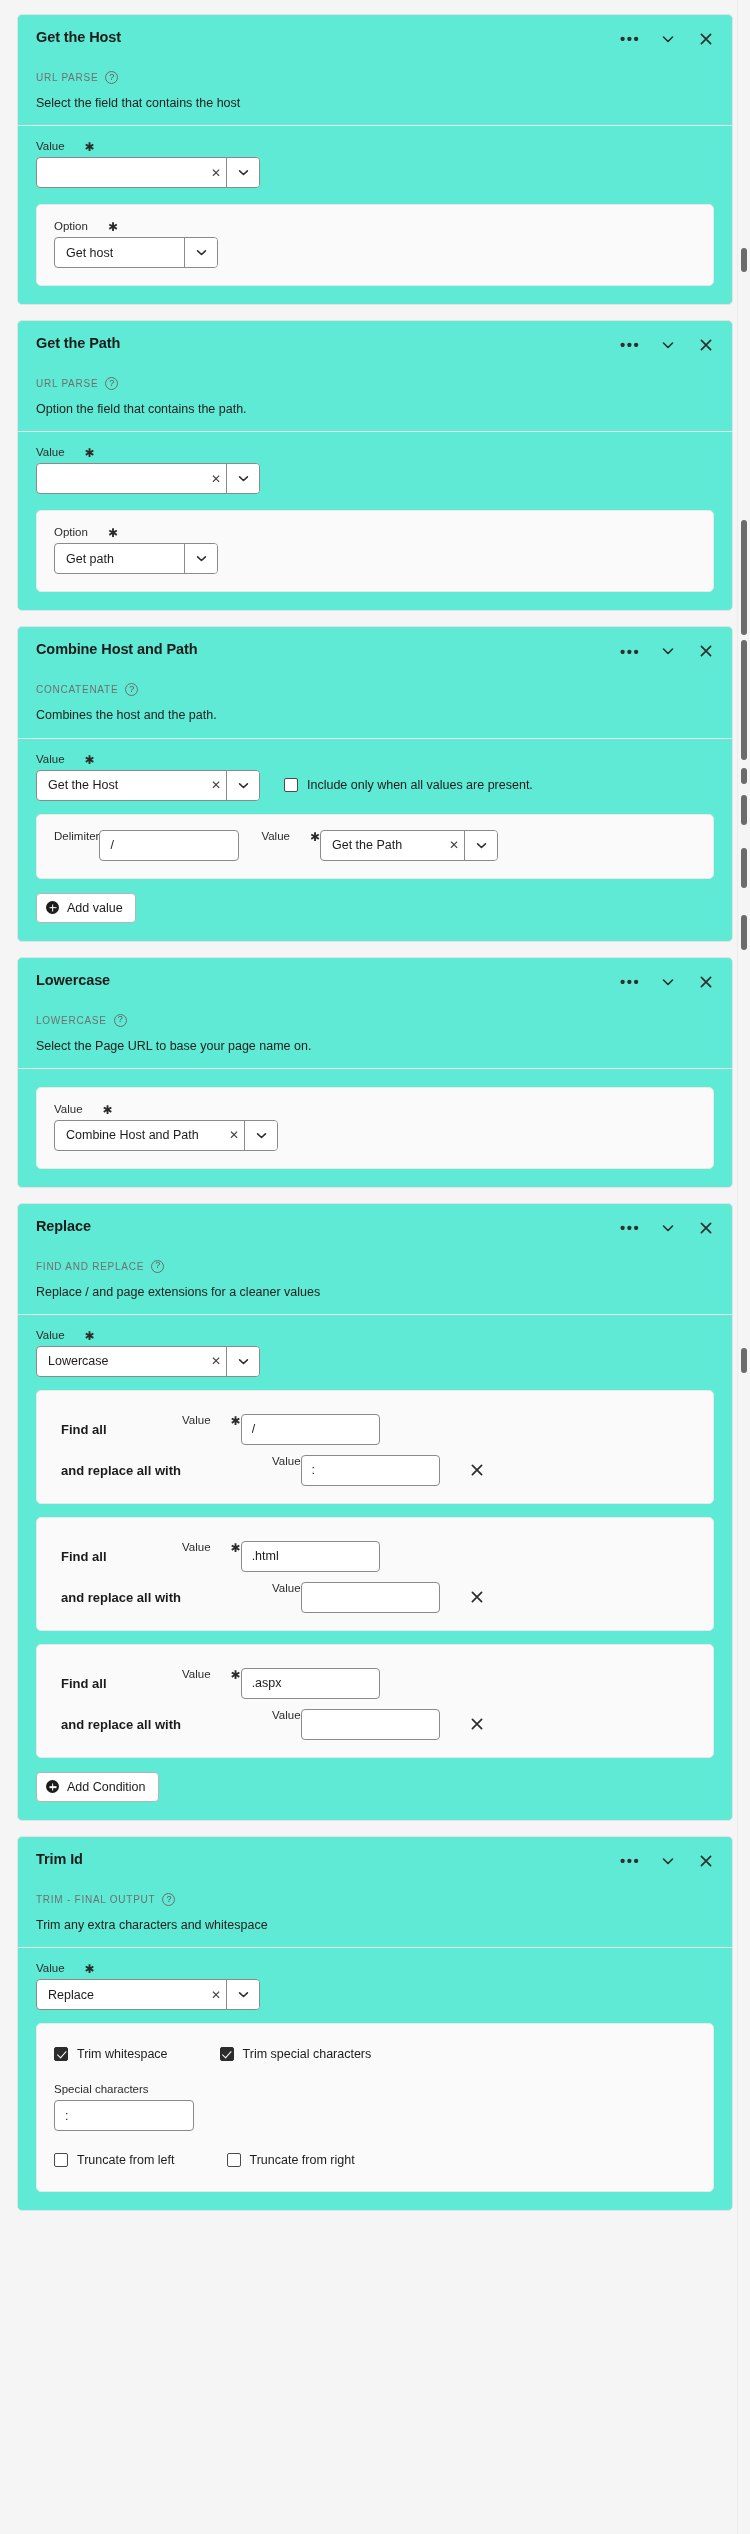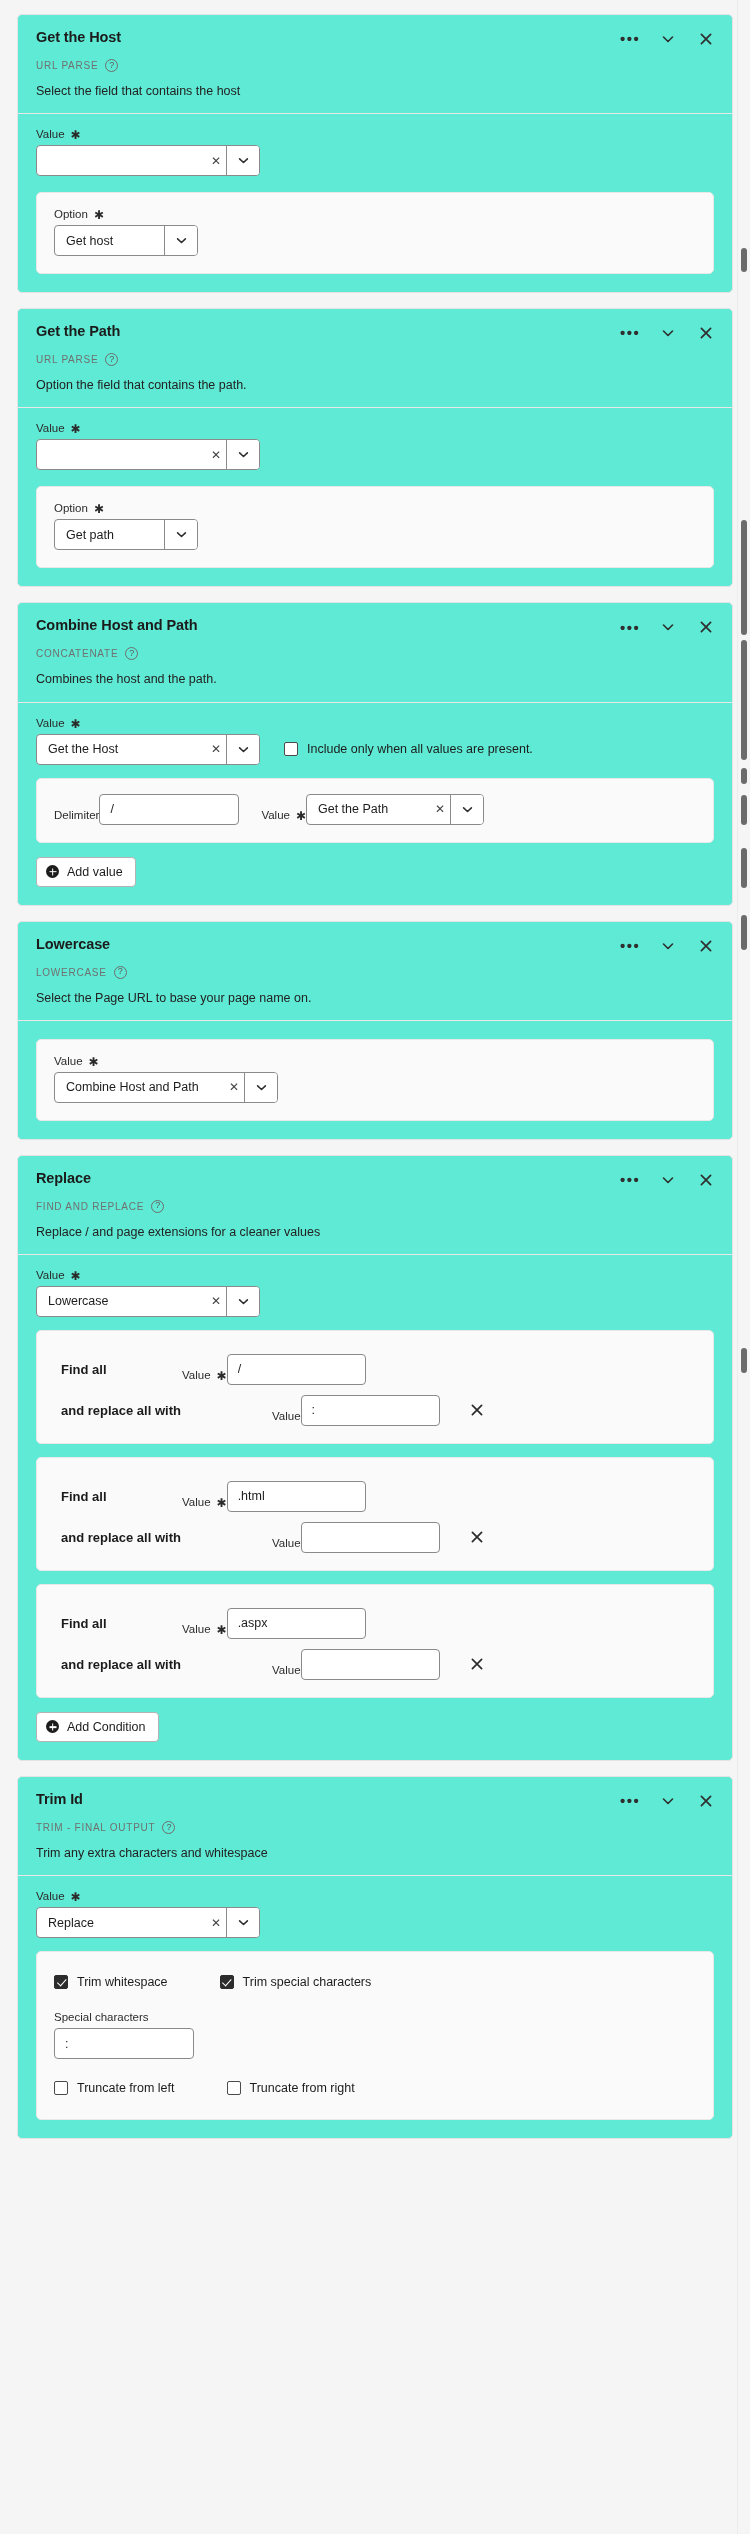--- a/index.html
+++ b/index.html
@@ -37,21 +37,21 @@
     position: relative;
   }
   .card-title {
     font-size: 14.5px;
     font-weight: 700;
     color: #1b1b1b;
     letter-spacing: -0.1px;
     line-height: 1.1;
   }
   .card-sub {
-    margin-top: 13px;
+    margin-top: 25px;
     display: flex;
     align-items: center;
     gap: 7px;
   }
   .card-sub-text {
     font-size: 10px;
     letter-spacing: 0.75px;
     color: #707070;
     font-weight: 400;
     text-transform: uppercase;
@@ -99,22 +99,22 @@
   .dots { letter-spacing: 1.5px; font-size: 15px; line-height: 0.5; color: #2f2f2f; font-weight: 700;}
 
   
   .card-body { padding: 14px 18px 18px 18px; }
 
   .field-label {
     font-size: 11.5px;
     color: #2b2b2b;
     margin-bottom: 5px;
     display: flex;
-    align-items: flex-end;
-    gap: 6px;
+    align-items: flex-start;
+    gap: 20px;
   }
   .req { color: #2b2b2b; font-size: 12px; line-height: 1; position: relative; top: 1px;}
 
   
   .combo {
     display: inline-flex;
     height: 31px;
     align-items: stretch;
     border: 1px solid #8a8a8a;
     border-radius: 4px;
@@ -145,21 +145,21 @@
     width: 33px;
     border-left: 1px solid #8a8a8a;
     display: flex;
     align-items: center;
     justify-content: center;
     cursor: pointer;
     background: #fff;
   }
 
   .combo-sm { width: 178px; }
-  .combo-opt { width: 144px; }
+  .combo-opt { width: 164px; }
   .combo-opt .cval { padding-right: 2px; }
 
   
   .tinput {
     height: 31px;
     border: 1px solid #8a8a8a;
     border-radius: 4px;
     background: #fff;
     font-size: 12.5px;
     color: #1c1c1c;

